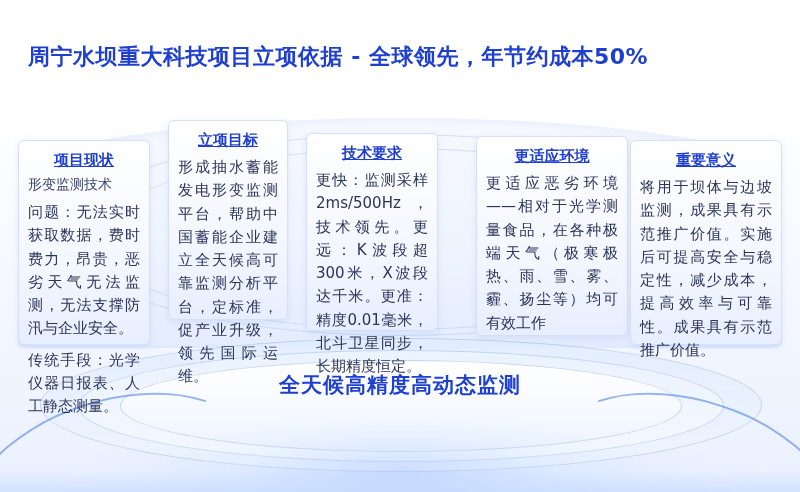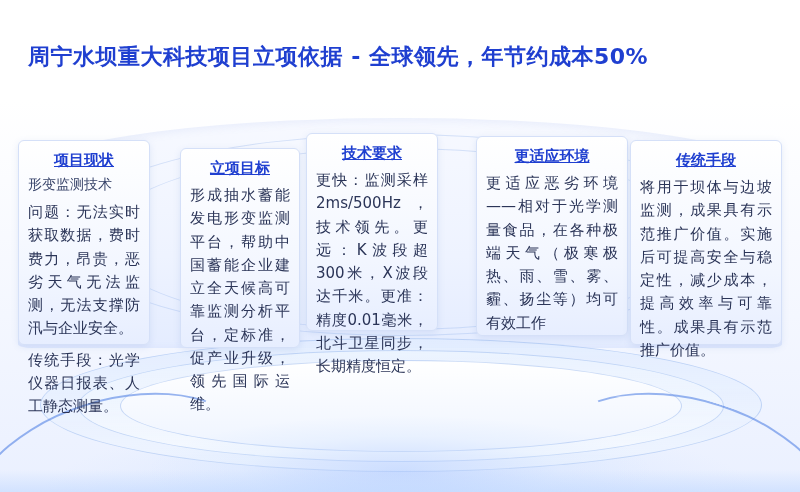--- a/index.html
+++ b/index.html
@@ -113,21 +113,21 @@
     margin:0 0 8px 0;
     font-size:15px;
     line-height:1.55;
     color:#2b3558;
     text-align:justify;
   }
   .card-body p:last-child{margin-bottom:0;}
 
   
   #card1{left:18px;  top:140px; width:132px; height:205px;}
-  #card2{left:168px; top:148px; width:120px; height:200px;margin-left:12px;}
+  #card2{left:168px; top:120px; width:120px; height:200px;}
   #card3{left:306px; top:133px; width:132px; height:198px;}
   #card4{left:476px; top:136px; width:152px; height:200px;}
   #card5{left:630px; top:140px; width:152px; height:205px;}
 </style>
 </head>
 <body>
 
 <div id="title">周宁水坝重大科技项目立项依据 - 全球领先，年节约成本50%</div>
 
 <div id="stage">
@@ -137,20 +137,21 @@
   <div class="wall-line" style="left:100px;top:48px;width:600px;height:180px;"></div>
 
   <div class="ring" id="ring1"></div>
   <div class="ring" id="ring2"></div>
   <div class="ring" id="ring3"></div>
   <div id="glow"></div>
 
   <div class="arc" id="arcL"></div>
   <div class="arc" id="arcR"></div>
 
+  <div id="banner">全天候高精度高动态监测</div>
   <div id="botbar"></div>
 </div>
 
 <div class="card" id="card1">
   <div class="card-title">项目现状</div>
   <div class="card-sub">形变监测技术</div>
   <div class="card-body">
     <p>问题：无法实时获取数据，费时费力，昂贵，恶劣天气无法监测，无法支撑防汛与企业安全。</p>
     <p>传统手段：光学仪器日报表、人工静态测量。</p>
   </div>
@@ -171,17 +172,17 @@
 </div>
 
 <div class="card" id="card4">
   <div class="card-title">更适应环境</div>
   <div class="card-body">
     <p>更适应恶劣环境——相对于光学测量食品，在各种极端天气（极寒极热、雨、雪、雾、霾、扬尘等）均可有效工作</p>
   </div>
 </div>
 
 <div class="card" id="card5">
-  <div class="card-title">传统手段</div>
+  <div class="card-title">重要意义</div>
   <div class="card-body">
     <p>将用于坝体与边坡监测，成果具有示范推广价值。实施后可提高安全与稳定性，减少成本，提高效率与可靠性。成果具有示范推广价值。</p>
   </div>
 </div>
 
 </body></html>

